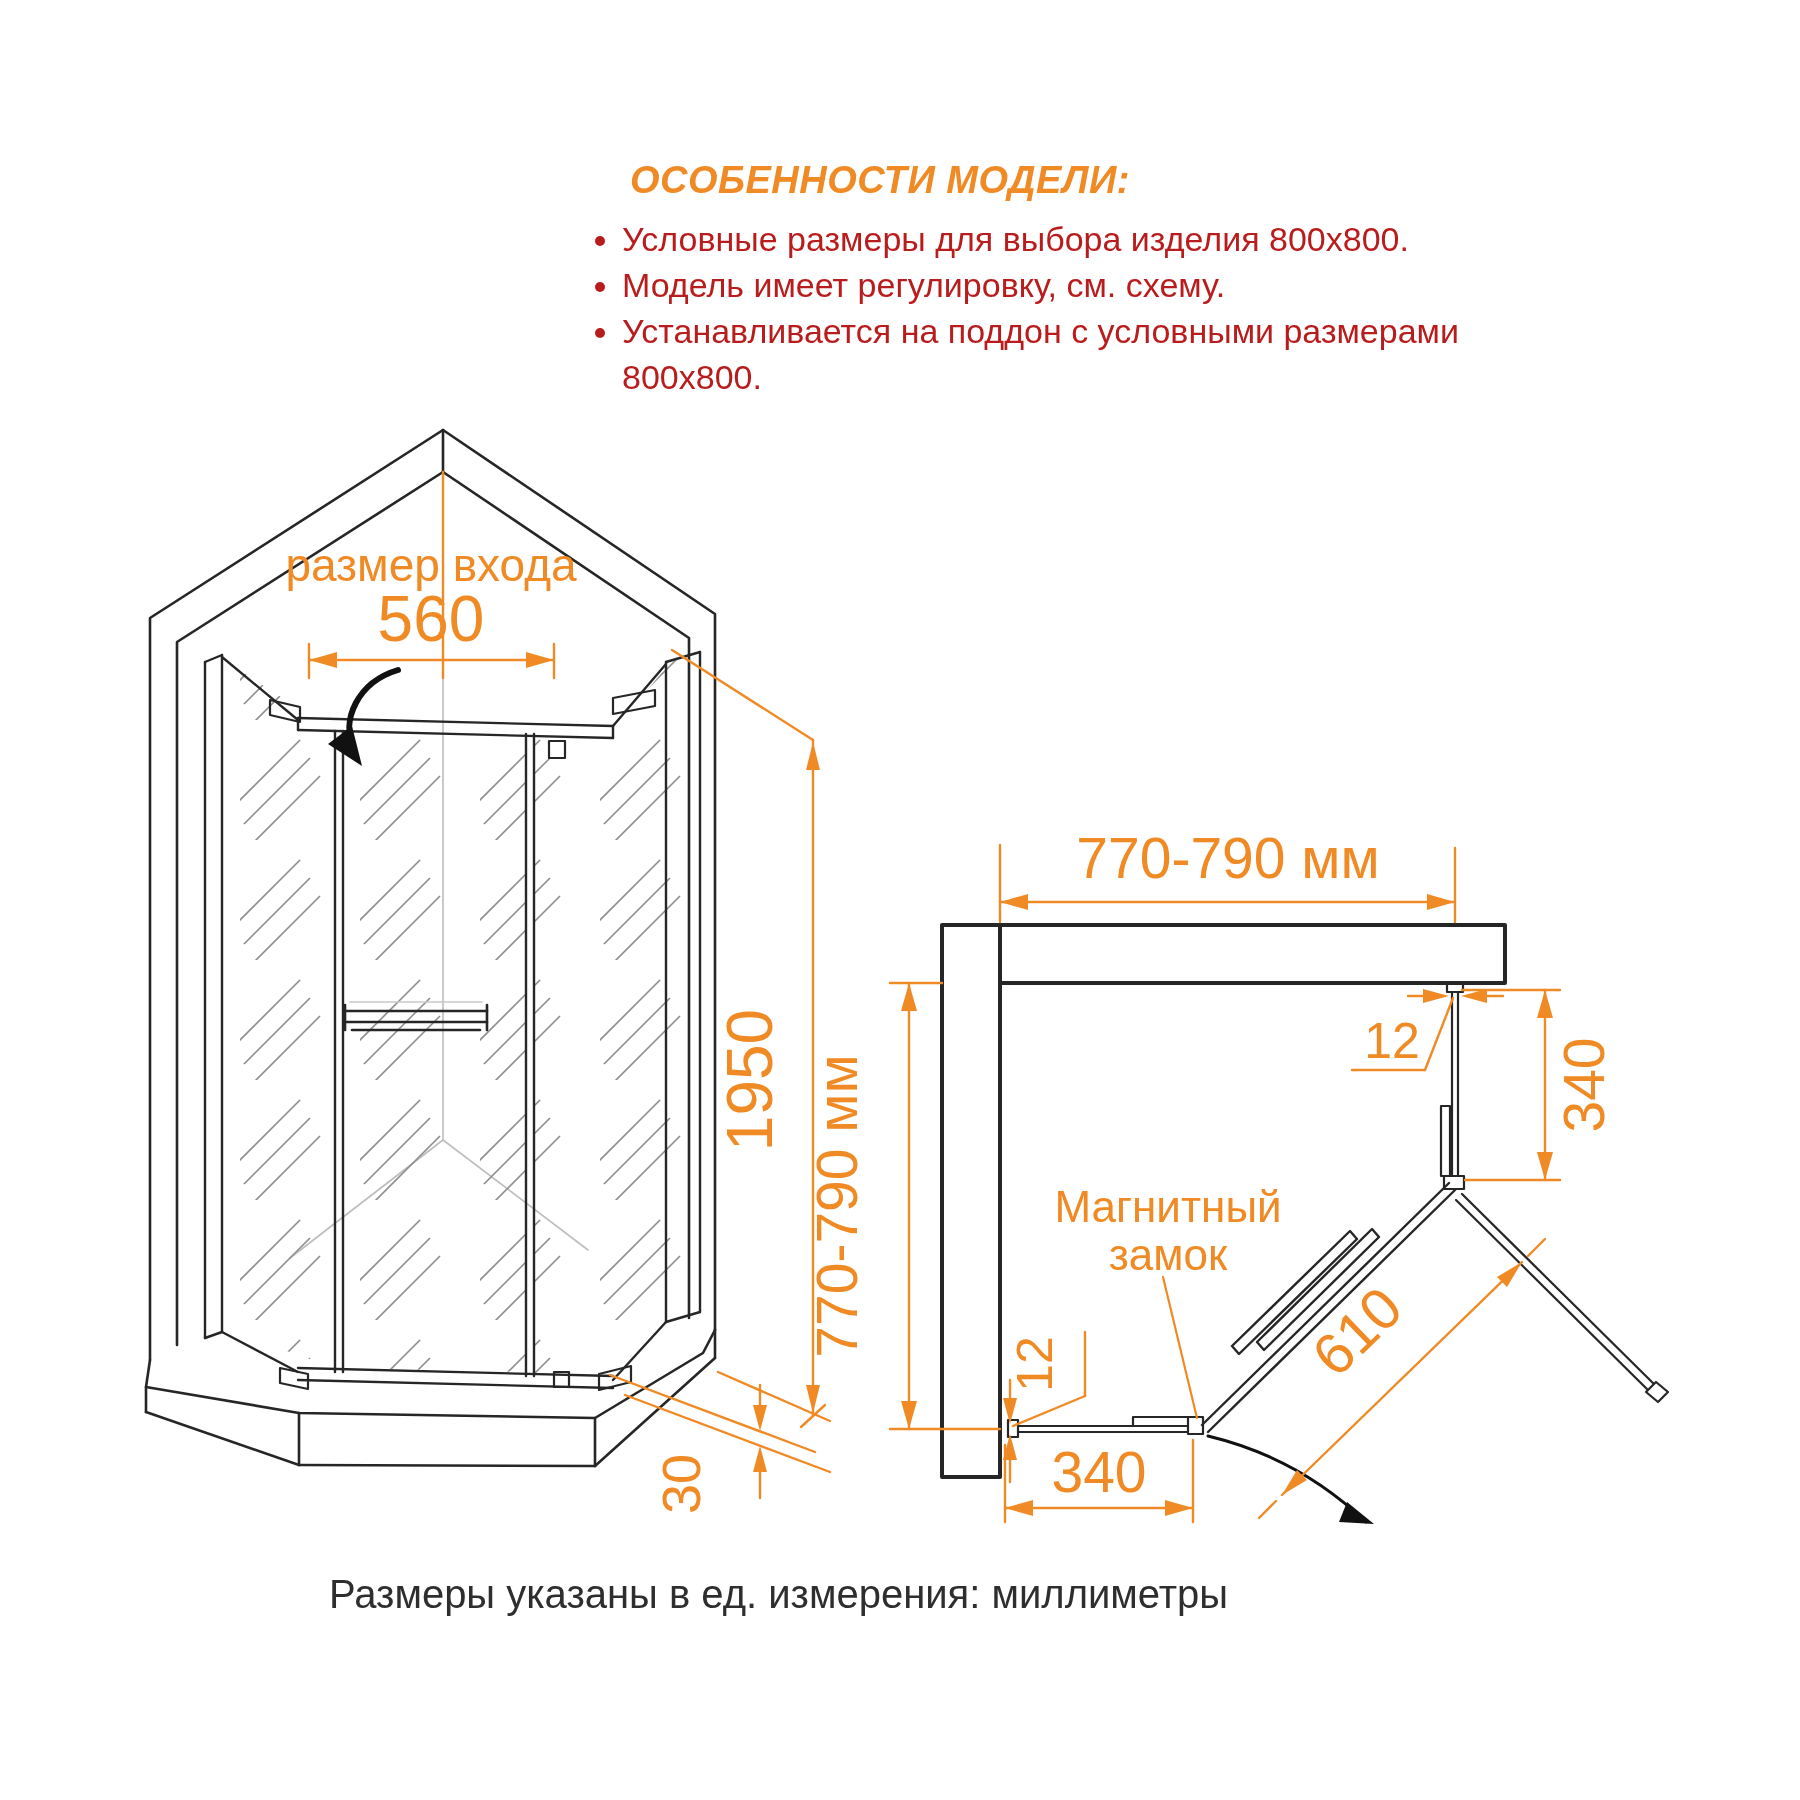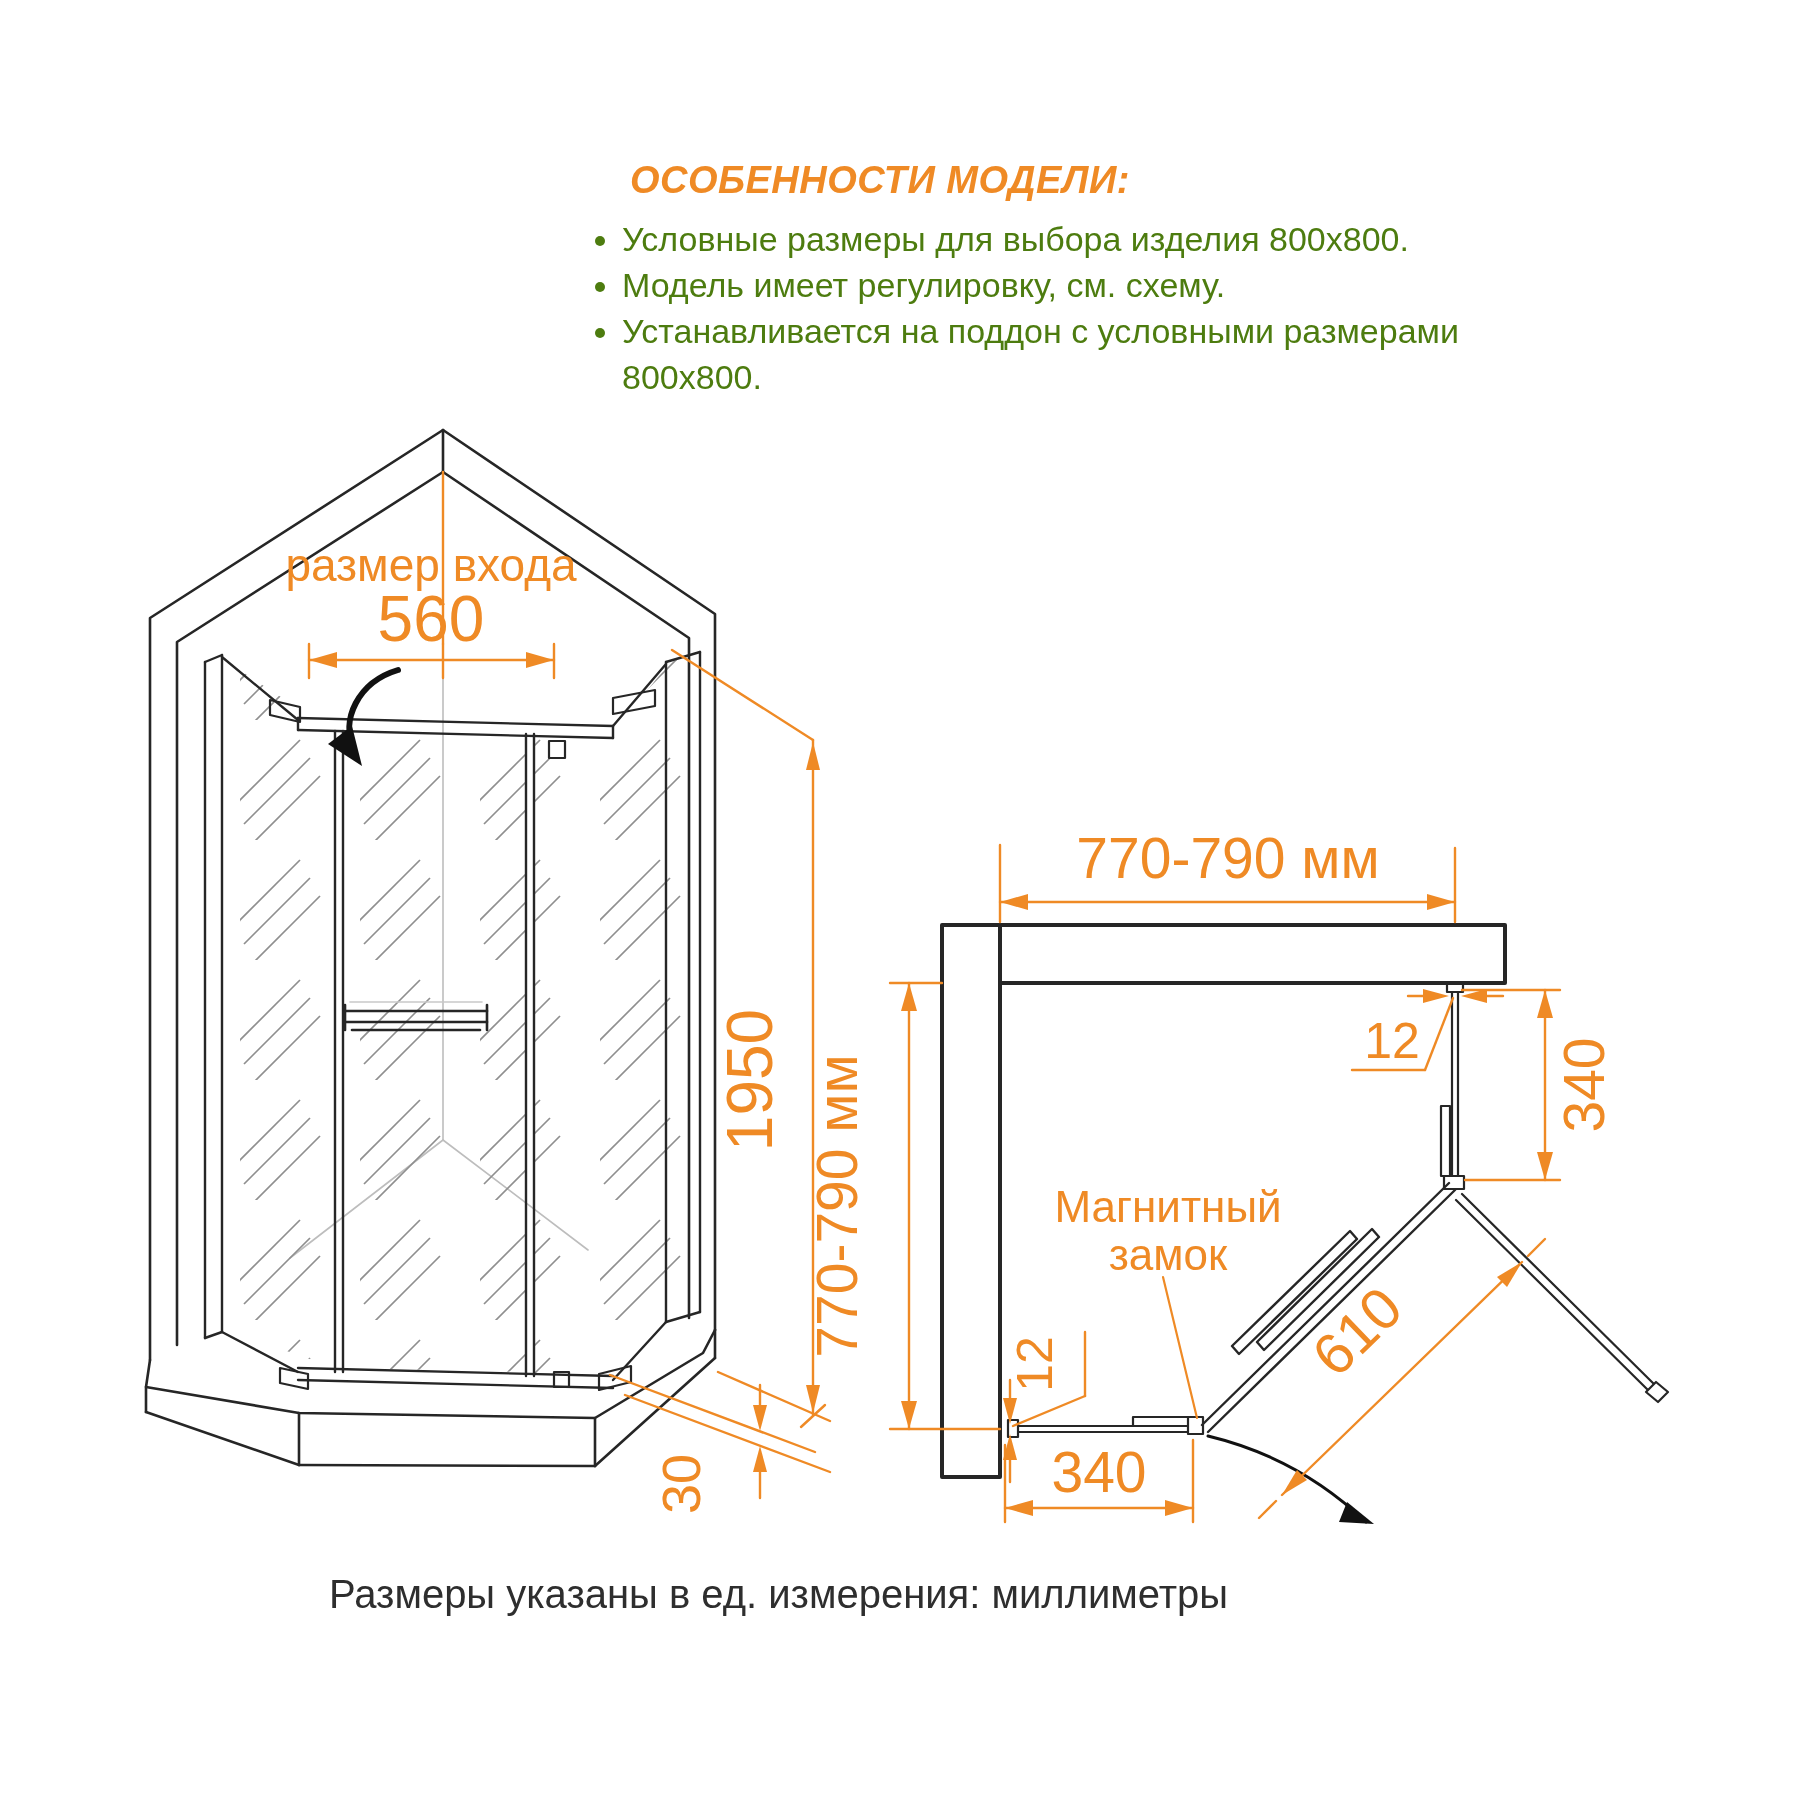--- a/index.html
+++ b/index.html
@@ -2,21 +2,21 @@
 <html><head>
 <meta charset="utf-8">
 <style>
   html,body{margin:0;padding:0;background:#ffffff;}
   body{width:1800px;height:1800px;position:relative;overflow:hidden;
        font-family:"Liberation Sans", sans-serif;color:#262626;}
   .features{position:absolute;left:558px;top:158px;width:920px;}
   .features h1{margin:0 0 14px 72px;font-size:38px;line-height:44px;
        font-weight:700;color:#EF8A25;letter-spacing:.5px;font-style:italic;}
   .features ul{margin:0;padding:0 0 0 64px;list-style:disc;}
-  .features li{font-size:34px;line-height:46px;color:#4d7c0f;font-weight:400;}
+  .features li{font-size:34px;line-height:46px;color:#b91c1c;font-weight:400;}
   .caption{position:absolute;left:0;top:1572px;width:1557px;text-align:center;
        font-size:40px;color:#2e2e2e;}
   svg{position:absolute;left:0;top:0;}
   svg text{font-family:"Liberation Sans", sans-serif;}
   .dim{fill:#EF8A25;}
   .ink{stroke:#262626;fill:none;}
   .orn{stroke:#EF8A25;fill:none;}
 </style>
 </head>
 <body>

